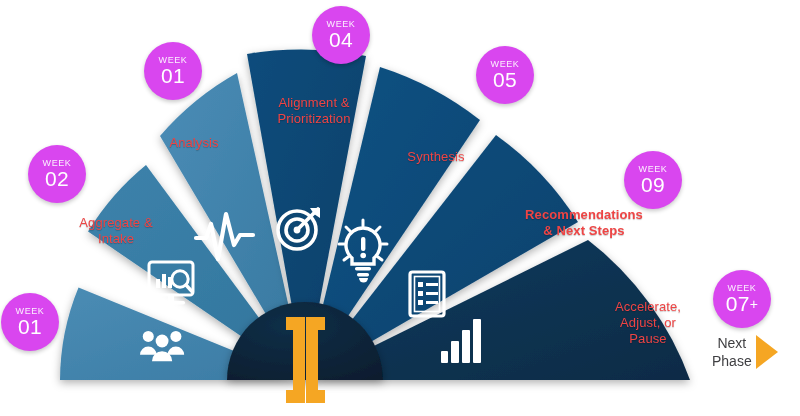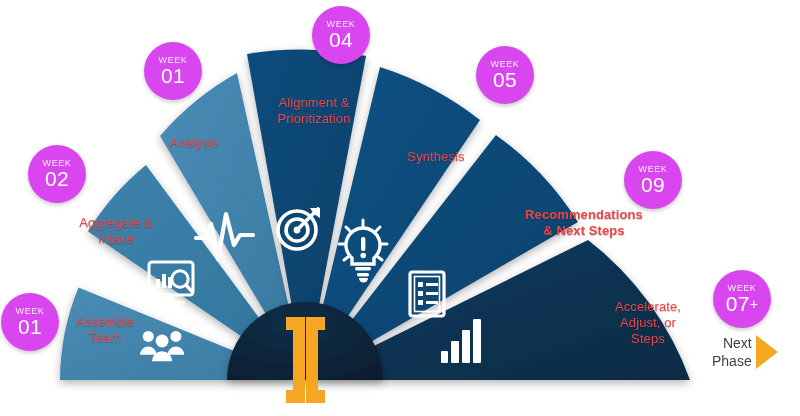--- a/index.html
+++ b/index.html
@@ -30,21 +30,21 @@
   }
   .badge .bw{font-size:9px;letter-spacing:.6px;line-height:10px;opacity:.92;}
   .badge .bn{font-size:21px;line-height:22px;font-weight:400;letter-spacing:.3px;}
   .badge .bn .plus{font-size:14px;vertical-align:2px;}
 
   #next-phase{
     position:absolute;left:712px;top:322px;width:84px;height:60px;
     display:flex;align-items:center;gap:4px;
   }
   #next-phase .np-text{
-    color:#3f3f42;font-size:14px;line-height:18px;text-align:right;white-space:pre-line;
+    color:#3f3f42;font-size:14px;line-height:18px;text-align:center;white-space:pre-line;
   }
   #next-phase .np-arrow{width:0;height:0;
     border-top:17px solid transparent;border-bottom:17px solid transparent;
     border-left:22px solid #f5a623;}
 </style>
 </head>
 <body>
 
 <div id="stage">
 
@@ -187,33 +187,31 @@
     </g>
 
     <g fill="#ffffff">
       <rect x="441" y="351" width="7" height="12" rx="1"></rect>
       <rect x="451" y="341" width="8" height="22" rx="1"></rect>
       <rect x="462" y="330" width="8" height="33" rx="1"></rect>
       <rect x="473" y="319" width="8" height="44" rx="1"></rect>
     </g>
   </svg>
 
-  <div class="seg-label" style="left:105px;top:330px;">Assemble
-Team</div>
   <div class="seg-label" style="left:116px;top:231px;">Aggregate &amp;
 Intake</div>
   <div class="seg-label" style="left:194px;top:143px;">Analysis</div>
   <div class="seg-label" style="left:314px;top:111px;">Alignment &amp;
 Prioritization</div>
   <div class="seg-label" style="left:436px;top:157px;">Synthesis</div>
   <div class="seg-label" style="left:584px;top:223px;font-weight:bold;">Recommendations
 &amp; Next Steps</div>
   <div class="seg-label" style="left:648px;top:323px;">Accelerate,
 Adjust, or
-Steps</div>
+Pause</div>
 
   <div class="badge" style="left:30px;top:322px;">
     <span class="bw">WEEK</span>
     <span class="bn">01</span>
   </div>
   <div class="badge" style="left:57px;top:174px;">
     <span class="bw">WEEK</span>
     <span class="bn">02</span>
   </div>
   <div class="badge" style="left:173px;top:71px;">

